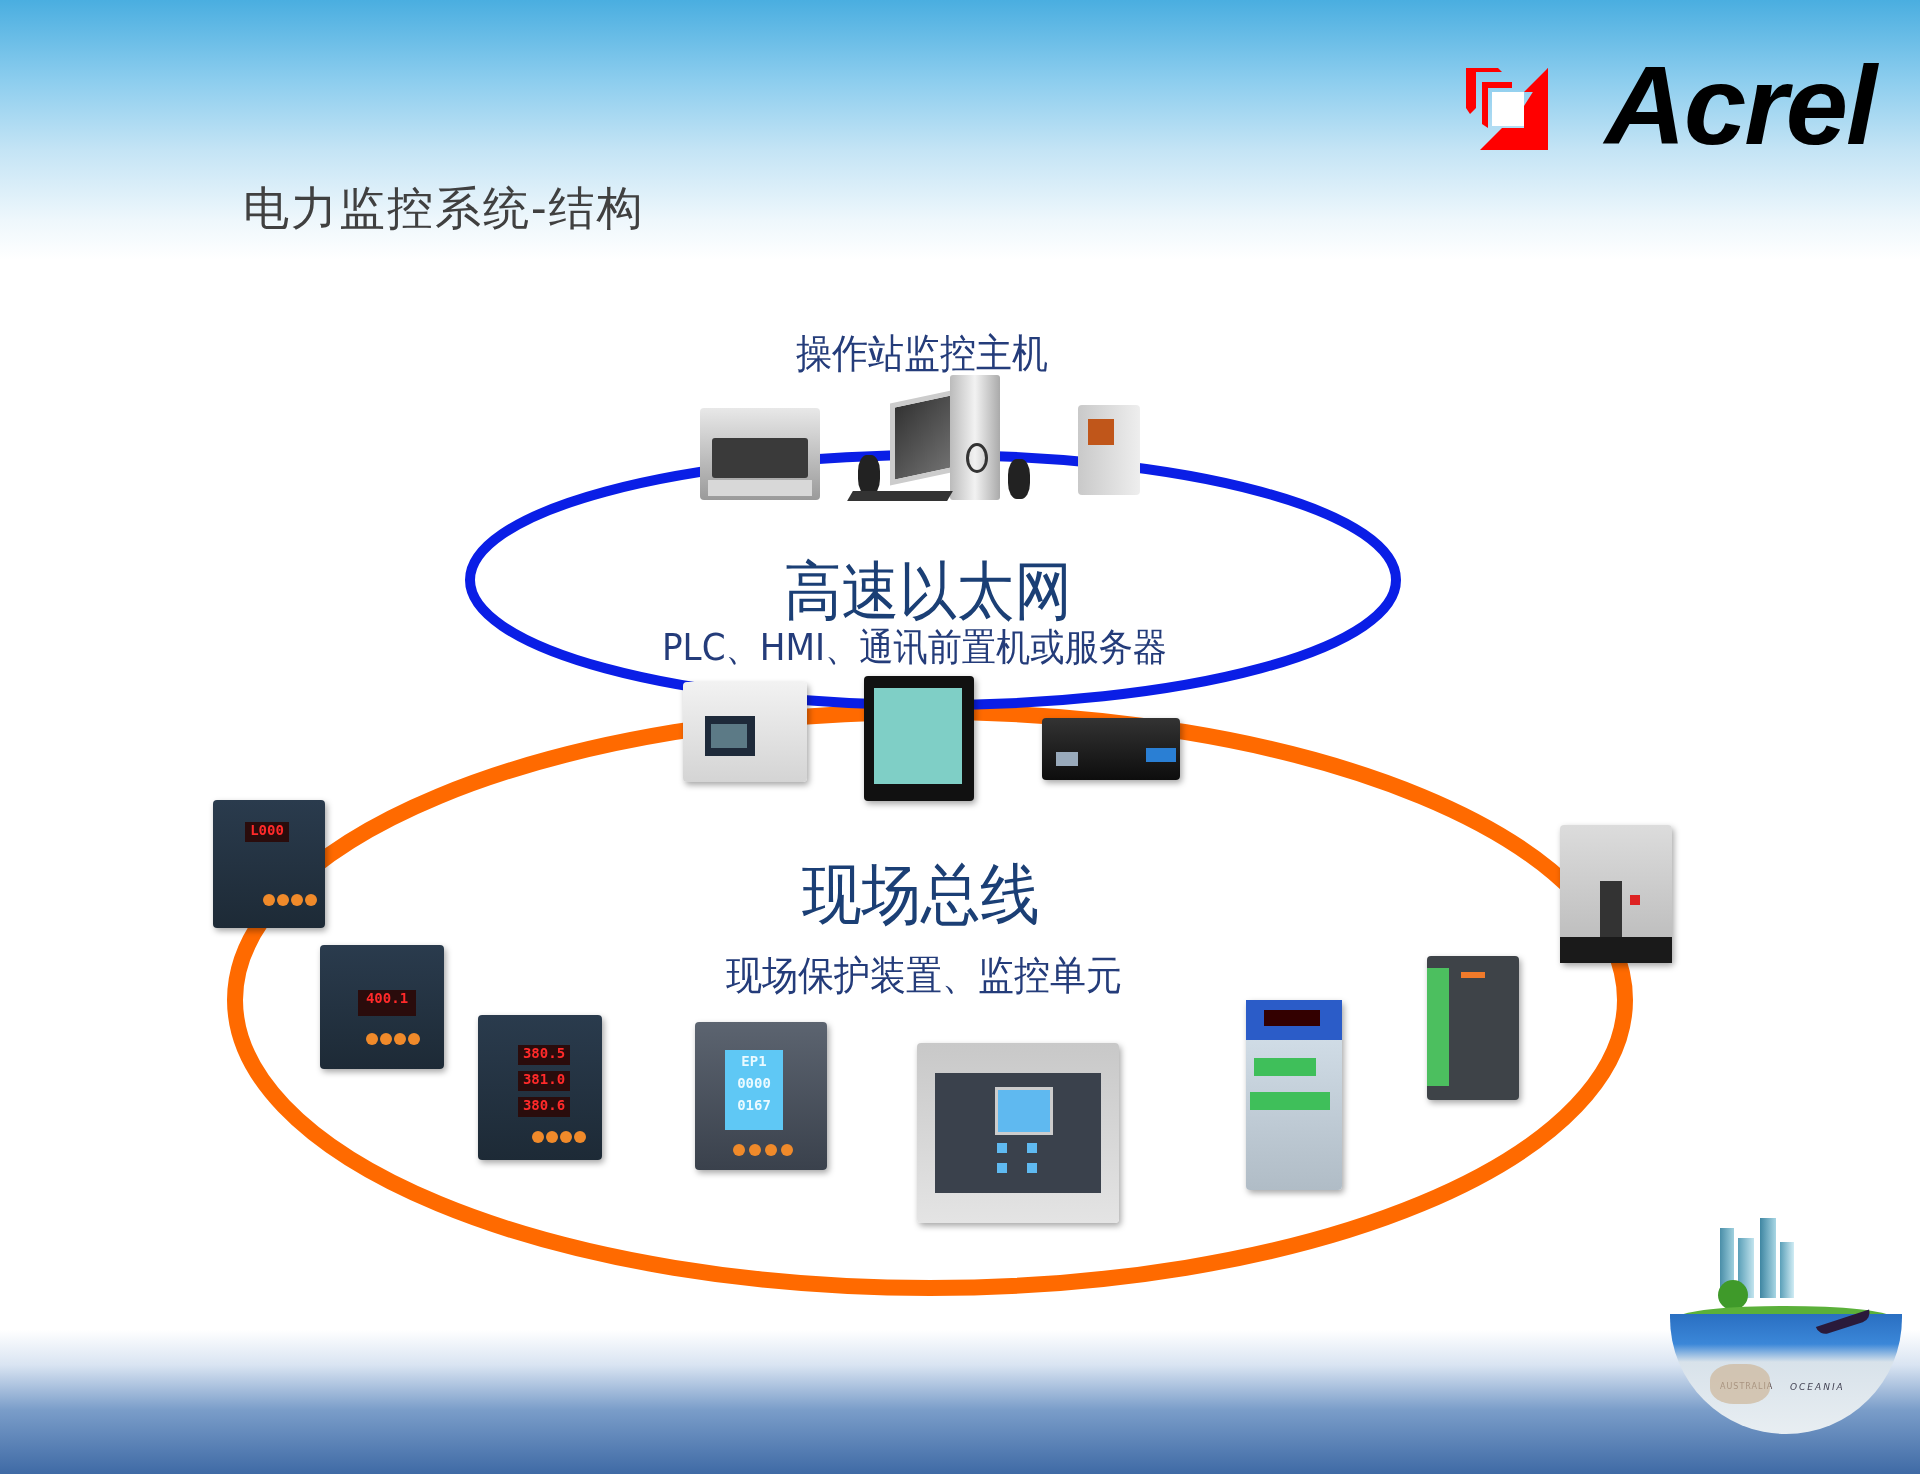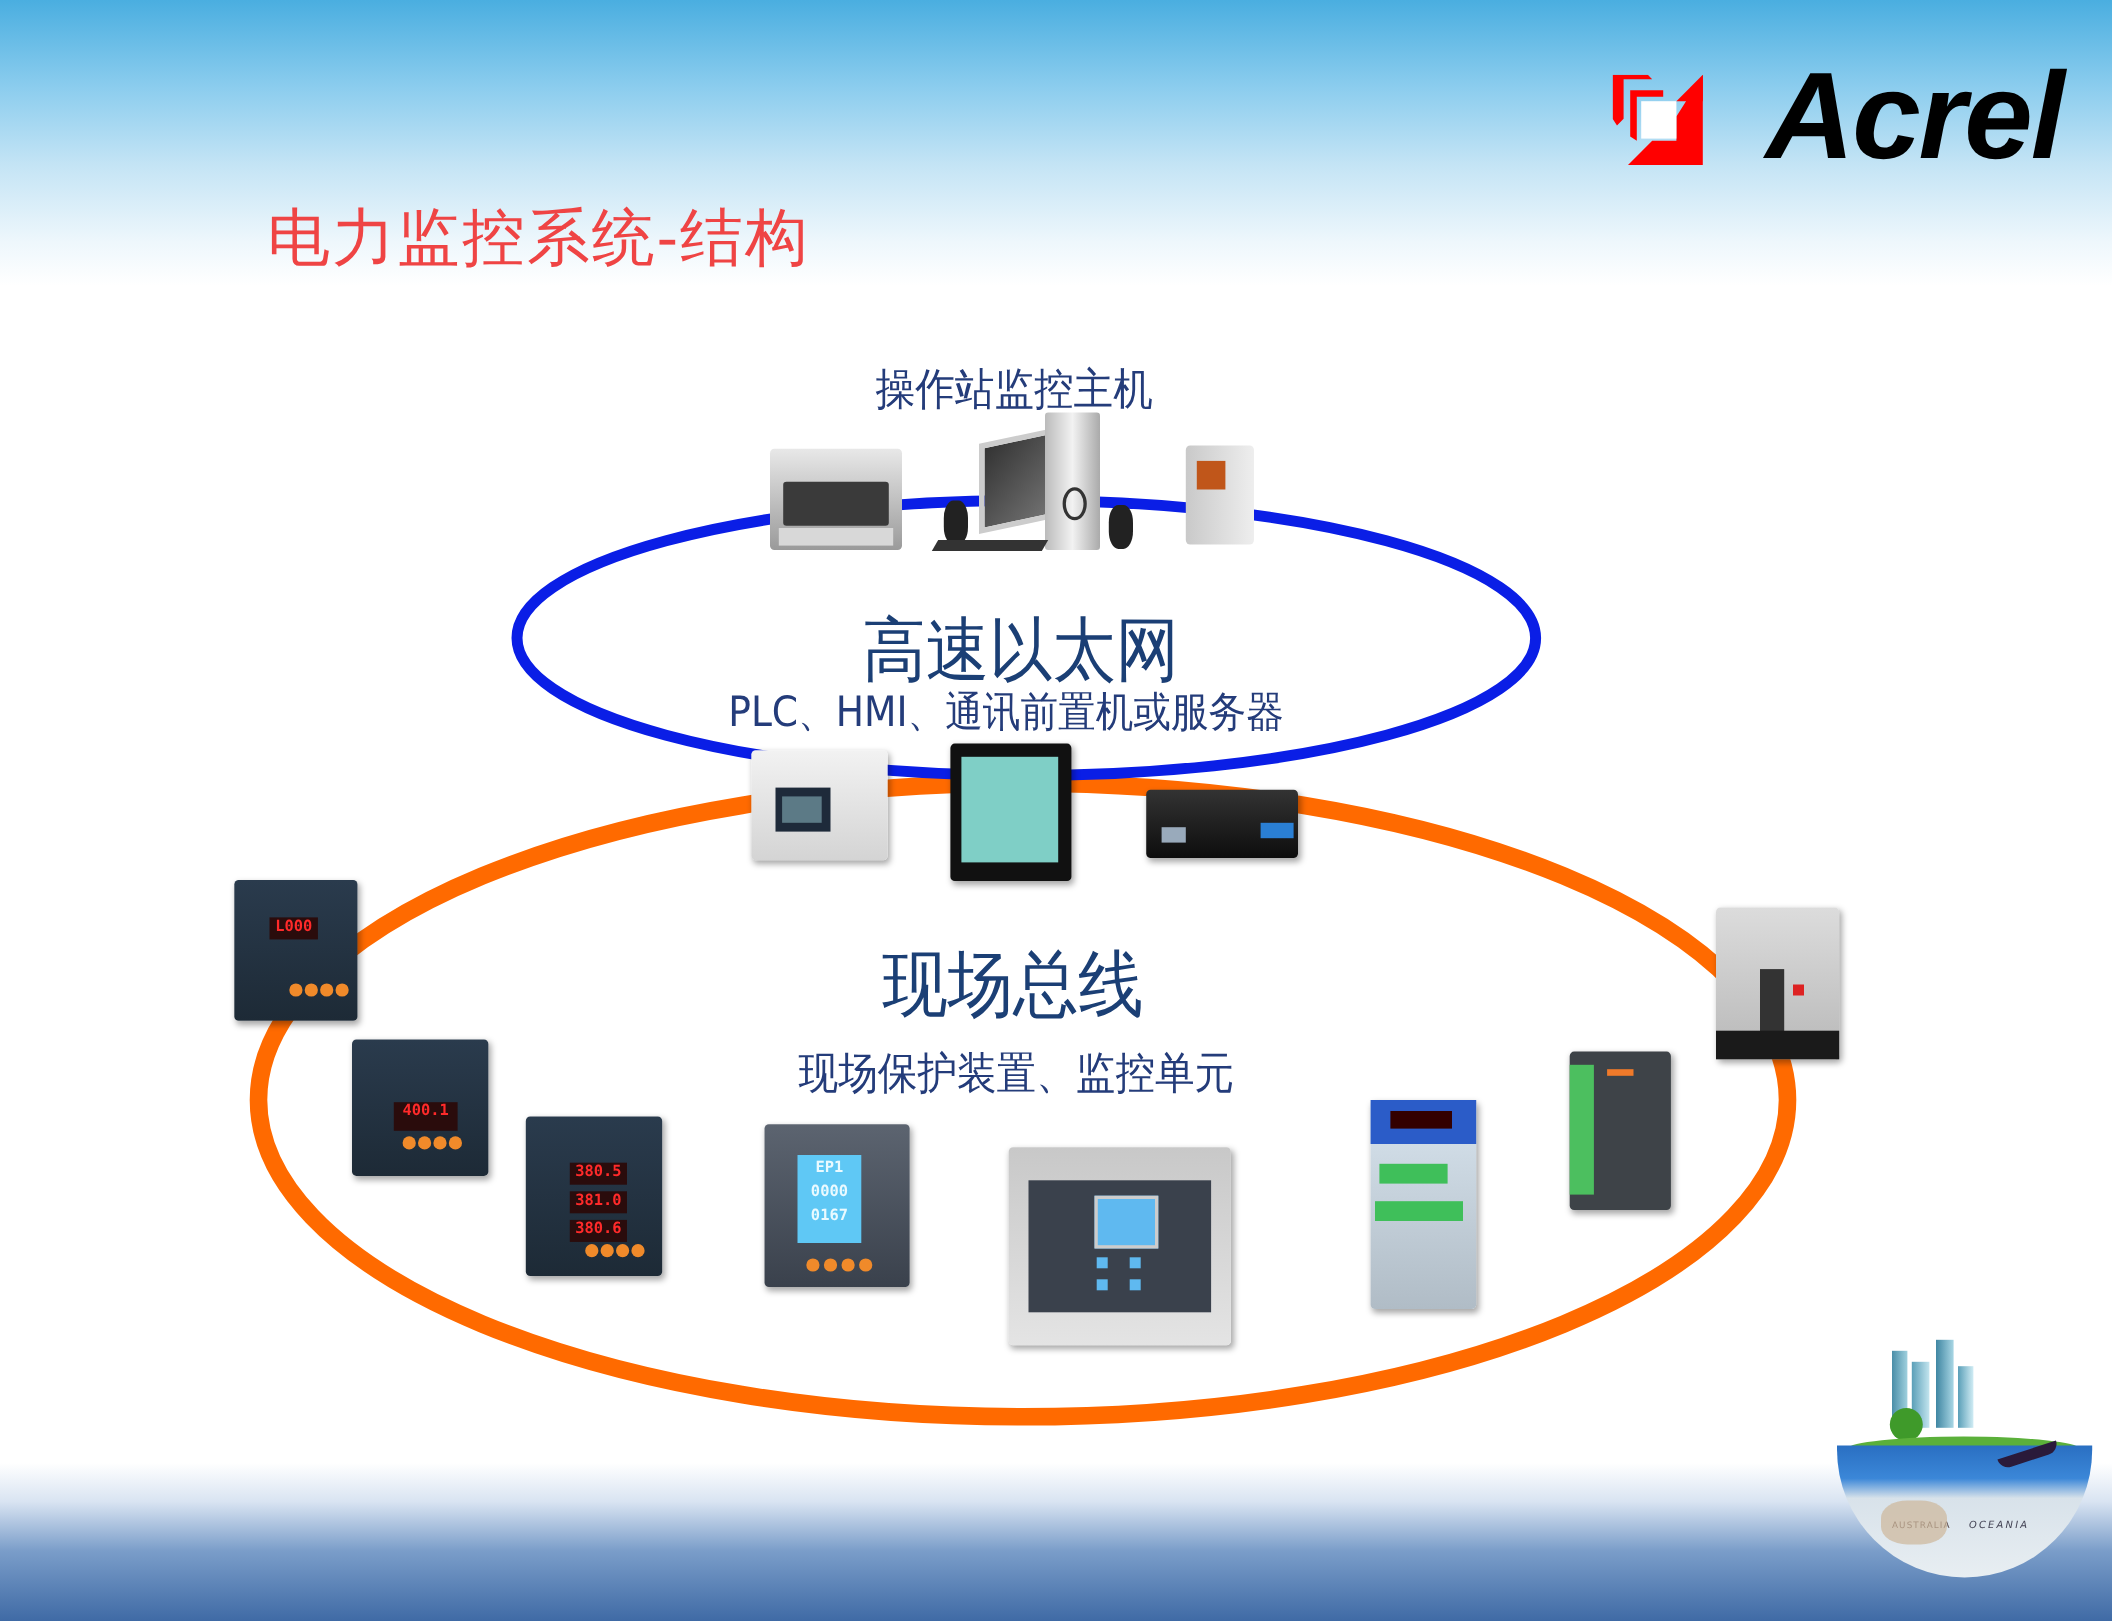--- a/index.html
+++ b/index.html
@@ -2,30 +2,30 @@
 <html><head>
 <meta charset="utf-8">
 <style>
   html,body{margin:0;padding:0;}
   body{width:1920px;height:1474px;position:relative;overflow:hidden;
     font-family:"DejaVu Sans","Liberation Sans",sans-serif;
     background:linear-gradient(to bottom,#4aaee0 0px,#8ccdee 80px,#c4e4f5 150px,#eef7fc 220px,#ffffff 260px,#ffffff 1330px,#d9e4f2 1365px,#7a9dc9 1410px,#3f6aa5 1474px);}
   .abs{position:absolute;}
   #logo{left:1466px;top:64px;width:410px;height:92px;}
   #logo-text{position:absolute;left:100px;top:-14px;font-family:"Liberation Sans",sans-serif;font-weight:bold;font-style:italic;font-size:112px;color:#000;letter-spacing:-2px;line-height:1;margin-left:39px;}
-  #page-title{left:243px;top:178px;font-family:"DejaVu Serif","Liberation Serif",serif;font-size:57px;color:#ef4444;letter-spacing:2px;}
+  #page-title{left:243px;top:178px;font-family:"DejaVu Serif","Liberation Serif",serif;font-size:46px;color:#404040;letter-spacing:2px;}
   .label{font-family:"DejaVu Sans","Liberation Sans",sans-serif;color:#243c7a;white-space:nowrap;transform:scaleX(0.9);transform-origin:left top;}
   #host-label{left:796px;top:326px;font-size:40px;}
   #eth-title{left:784px;top:548px;font-size:64px;color:#1b3f75;}
   #eth-sub{left:662px;top:622px;font-size:38px;}
   #fb-title{left:802px;top:850px;font-size:66px;color:#1b3f75;}
   #fb-sub{left:726px;top:948px;font-size:40px;}
   svg.rings{position:absolute;left:0;top:0;}
   .device{position:absolute;border-radius:4px;box-shadow:2px 3px 6px rgba(0,0,0,0.35);}
-  .screen-red{position:absolute;background:#2a0c0c;color:#ff2a2a;font-family:"DejaVu Sans Mono","Liberation Mono",monospace;font-weight:bold;text-align:center;margin-top:12px;}
+  .screen-red{position:absolute;background:#2a0c0c;color:#ff2a2a;font-family:"DejaVu Sans Mono","Liberation Mono",monospace;font-weight:bold;text-align:center;}
   .btn{position:absolute;width:12px;height:12px;border-radius:50%;background:#f08a2a;}
 </style>
 </head>
 <body>
 
 <div id="logo" class="abs">
   <svg width="92" height="86" viewBox="0 0 92 86" style="position:absolute;left:0;top:4px">
     <polygon points="0,0 32,0 36,4 10,4 10,40 4,46 0,40" fill="#ff0000"></polygon>
     <polygon points="16,14 46,14 46,20 22,20 22,60 16,56" fill="#ff0000"></polygon>
     <polygon points="82,0 82,82 14,82 36,60 58,60 58,38 82,0" fill="#ff0000"></polygon>

